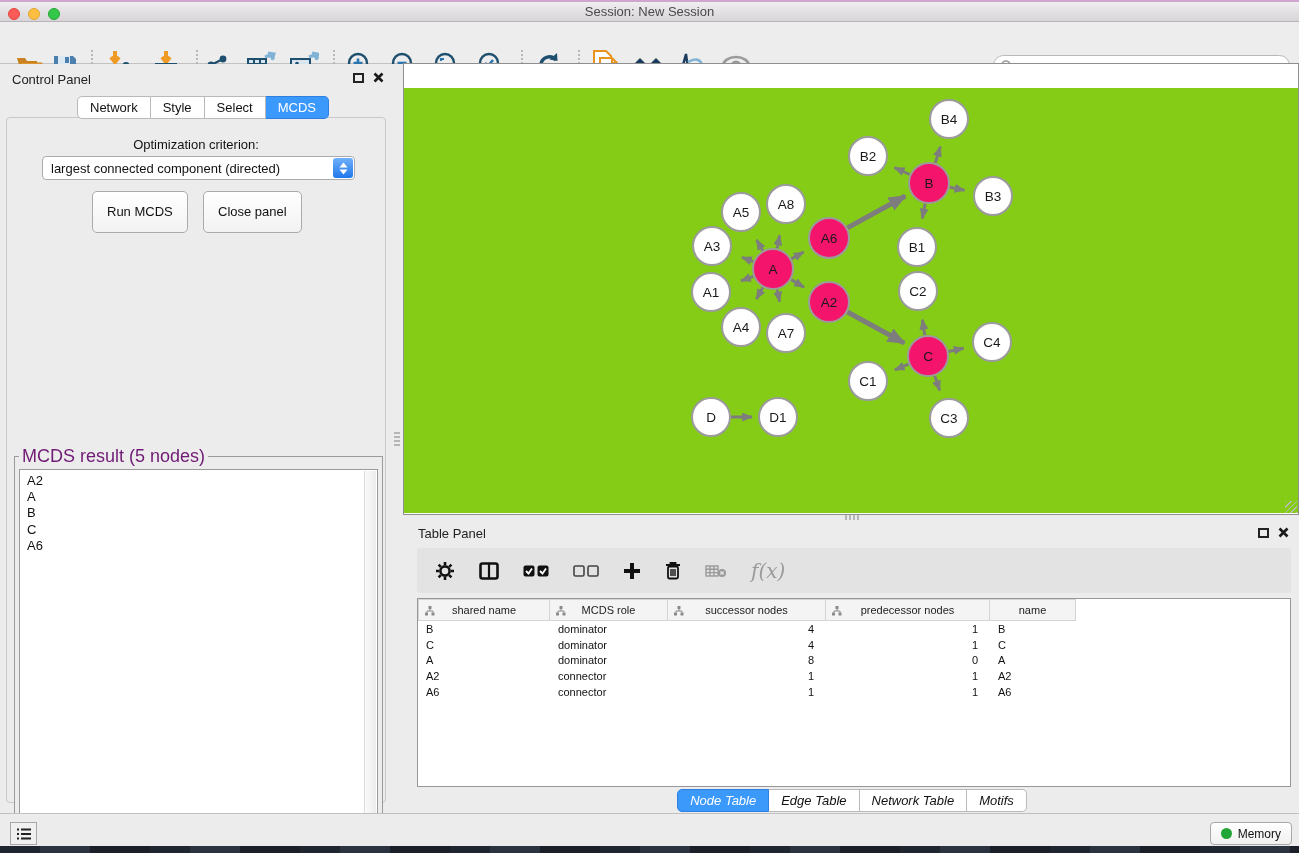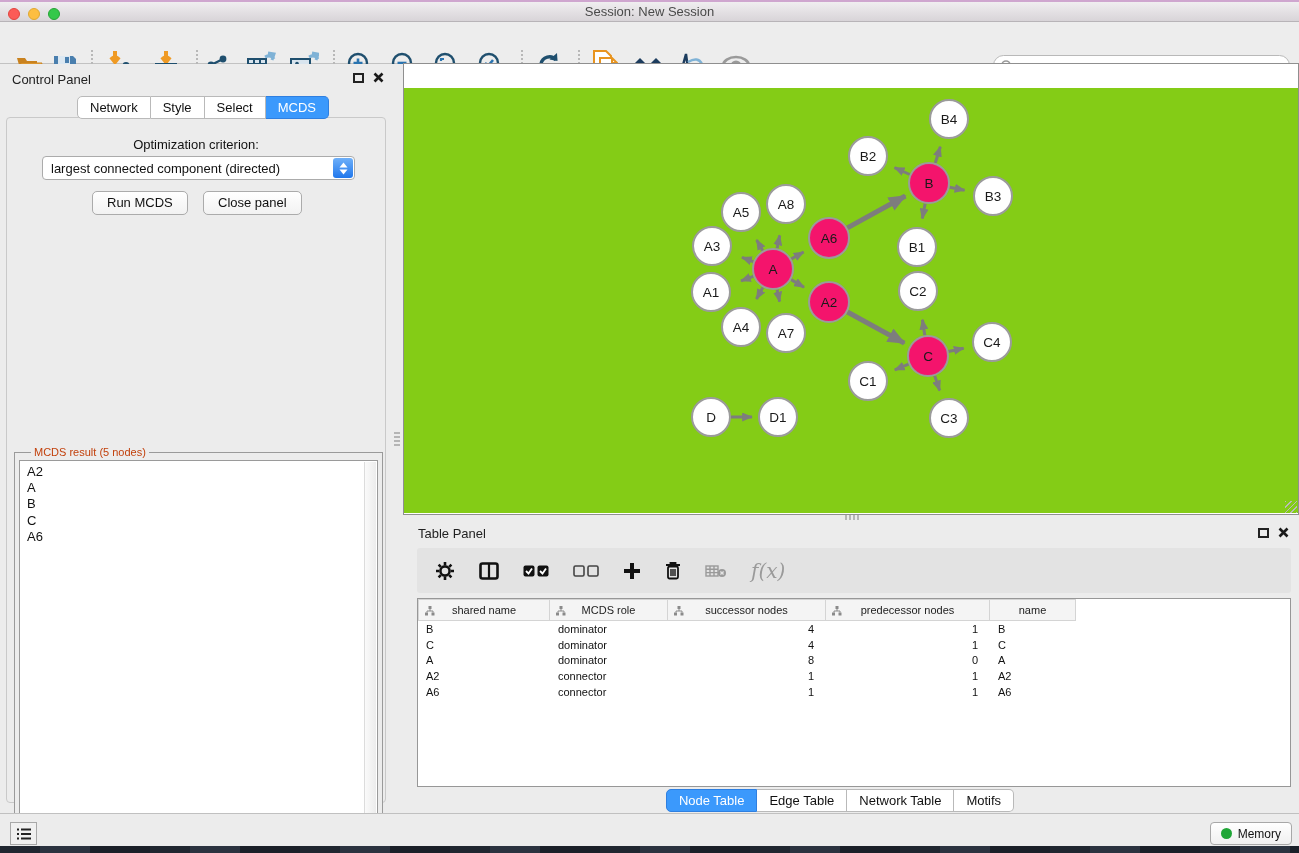--- a/index.html
+++ b/index.html
@@ -45,26 +45,26 @@
   #cp-content { left:6px; top:53px; width:380px; height:686px;
     border:1px solid #c9c9c9; border-radius:4px; background:#ececec; }
   #opt-label { left:0; top:73px; width:392px; text-align:center; font-size:13px; color:#111; }
   #mcds-select { left:42px; top:92px; width:313px; height:24px; background:#fff;
     border:1px solid #ababab; border-radius:4px; font-size:13px; color:#111;
     display:flex; align-items:center; padding-left:8px; }
   #mcds-select .spinner { position:absolute; right:1px; top:1px; width:20px; height:20px;
     border-radius:3px; background:linear-gradient(#6fb0f9,#2077ec);
     display:flex; flex-direction:column; align-items:center; justify-content:center; gap:1px; }
   .btn { background:linear-gradient(#ffffff,#f2f2f2); border:1px solid #ababab;
-    border-radius:5px; font-size:13px; color:#111; padding:3px 14px; line-height:16px; }
+    border-radius:5px; font-size:13px; color:#111; padding:12px 14px; line-height:16px; }
   #run-btn { left:92px; top:127px; }
   #closepanel-btn { left:203px; top:127px; }
   #result-fieldset { left:14px; top:382px; width:369px; height:416px;
     border:1px solid #9a9a9a; background:#ececec; }
-  #result-fieldset legend { font-size:11px; color:#c2410c; margin-left:16px; padding:0 3px; }
+  #result-fieldset legend { font-size:18px; color:#701a75; margin-left:4px; padding:0 3px; }
   #result-list { position:absolute; left:4px; top:2px; width:359px; height:394px;
     background:#fff; border:1px solid #9a9a9a; font-size:13px; color:#111;
     padding:3px 0 0 7px; line-height:16.2px; overflow:hidden; }
   #result-scroll { position:absolute; right:1px; top:1px; width:12px; height:392px;
     background:linear-gradient(90deg,#fafafa,#ececec); border-left:1px solid #dcdcdc; }
 
   
   #vsplit { left:392px; top:64px; width:11px; height:749px; background:#ececec; }
   .grip-v { position:absolute; left:2px; top:368px; width:6px; height:16px;
     background:repeating-linear-gradient(#b5b5b5 0 2px, #ececec 2px 4px); }
@@ -92,21 +92,21 @@
     border:1px solid #979797; overflow:hidden; }
   #thead { display:flex; height:22px; background:#fff; }
   .th { position:relative; height:22px; background:#f4f4f4; border:1px solid #d4d4d4;
     border-left:none; display:flex; align-items:center; justify-content:center;
     font-size:11px; color:#222; }
   .th:first-child { border-left:1px solid #d4d4d4; }
   .th .tree-ic { position:absolute; left:6px; top:6px; }
   .tr { display:flex; height:15.8px; font-size:11px; color:#111; align-items:center; }
   .td { padding:0 12px 0 8px; white-space:nowrap; overflow:hidden; }
   .num { text-align:right; }
-  #tp-tabs { left:0; top:268px; width:874px; display:flex; justify-content:center; }
+  #tp-tabs { left:12px; top:268px; width:874px; display:flex; justify-content:center;font-style:italic; }
 
   
   #statusbar { left:0; top:813px; width:1299px; height:33px; background:#ececec;
     border-top:1px solid #c0c0c0; }
   #list-btn { left:10px; top:8px; width:27px; height:23px; background:#f0f0f0;
     border:1px solid #a8a8a8; display:flex; align-items:center; justify-content:center; }
   #memory-btn { right:7px; top:8px; height:23px; background:linear-gradient(#fff,#f0f0f0);
     border:1px solid #a8a8a8; border-radius:4px; display:flex; align-items:center;
     gap:6px; padding:0 10px; font-size:12px; color:#111; }
   .dot-green { width:11px; height:11px; border-radius:50%; background:#1fa637; }

